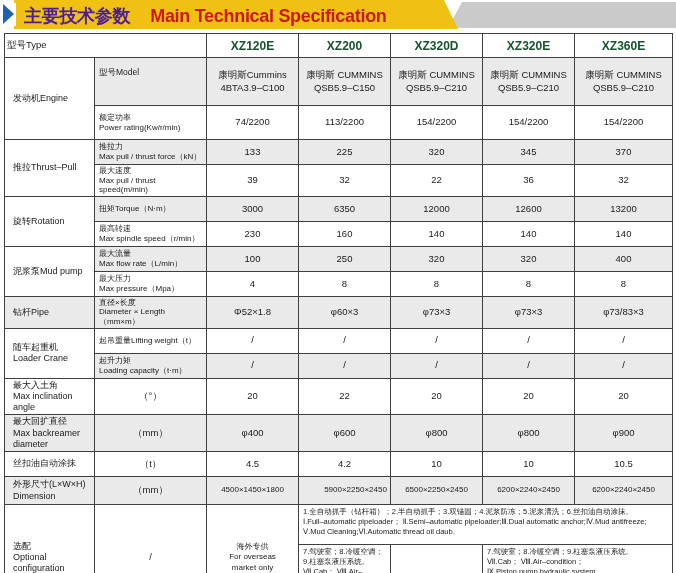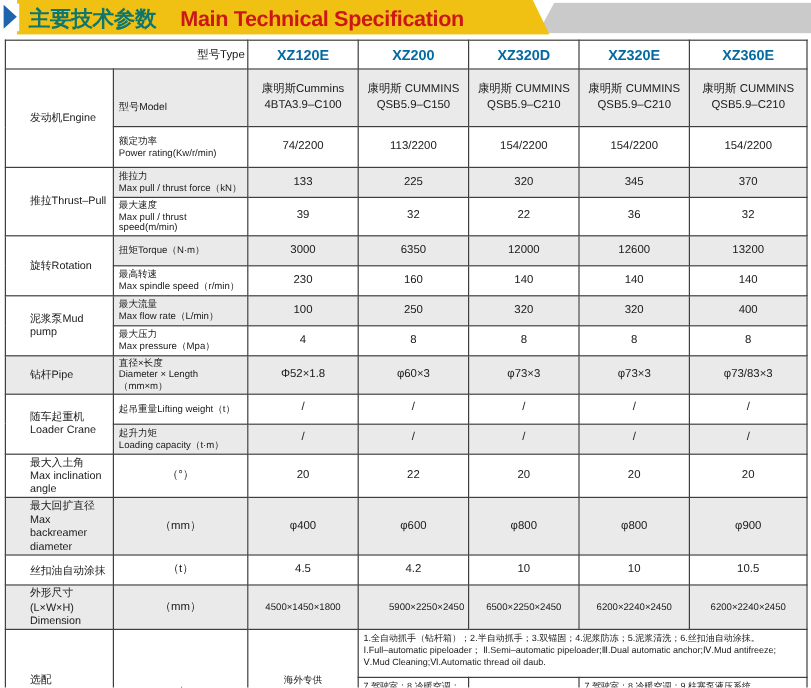--- a/index.html
+++ b/index.html
@@ -12,36 +12,36 @@
   .banner{position:relative;height:33px;width:676px;}
   .banner-gray{position:absolute;left:448px;top:2px;width:228px;height:26px;background:#cacaca;
     clip-path:polygon(14px 0,100% 0,100% 100%,0 100%);}
   .banner-yellow{position:absolute;left:14px;top:0;width:444px;height:29px;background:#f0c113;
     clip-path:polygon(0 0,430px 0,444px 100%,0 100%);}
   .arrow-box{position:absolute;left:2px;top:3px;width:14px;height:23px;background:#ffffff;}
   .arrow{position:absolute;left:3px;top:4px;width:0;height:0;
     border-left:11px solid #1d63ae;border-top:10.5px solid transparent;border-bottom:10.5px solid transparent;}
   .banner-titles{position:absolute;left:24px;top:4px;white-space:nowrap;
     font-weight:bold;font-size:18px;letter-spacing:-0.3px;}
-  .t-zh{color:#0f766e;}
+  .t-zh{color:#4c1d95;}
   .t-en{color:#cc1717;margin-left:20px;}
   
   table{border-collapse:collapse;table-layout:fixed;width:668px;margin-left:4px;
     border:1px solid #3f3f3f;border-bottom:2px solid #3f3f3f;}
   td{border:1px solid #3f3f3f;padding:1px 2px;vertical-align:middle;overflow:hidden;}
   .gray{background:#eaeaea;}
   .pre{white-space:pre-line;}
-  .ga{font-size:9px;text-align:left;padding-left:20px;line-height:1.25;}
+  .ga{font-size:9px;text-align:left;padding-left:8px;line-height:1.25;}
   .sb{font-size:8px;text-align:left;padding-left:4px;line-height:1.2;}
   .sb-zh{font-size:8.5px;}
   .val{font-size:9.5px;text-align:center;line-height:1.3;}
-  .mname{color:#0369a1;font-weight:bold;font-size:12px;text-align:center;letter-spacing:0;}
-  .type-label{font-size:9.5px;text-align:right;margin-top:24px;}
+  .mname{color:#14532d;font-weight:bold;font-size:12px;text-align:center;letter-spacing:0;}
+  .type-label{font-size:9.5px;text-align:left;margin-top:24px;}
   .small{font-size:7.5px;line-height:1.35;text-align:left;vertical-align:top;padding:2px 4px;}
-  .vtop{vertical-align:top;padding-top:26px;}
+  .vtop{vertical-align:top;padding-top:9px;}
   .r-head{height:24px;}
   .r-model{height:48px;}
   .r-power{height:34px;}
   .r-std{height:25px;}
   .r-dim{height:28px;}
   .r-opt1{height:40px;}
   .r-opt2{height:36px;}
 </style>
 </head>
 <body>

